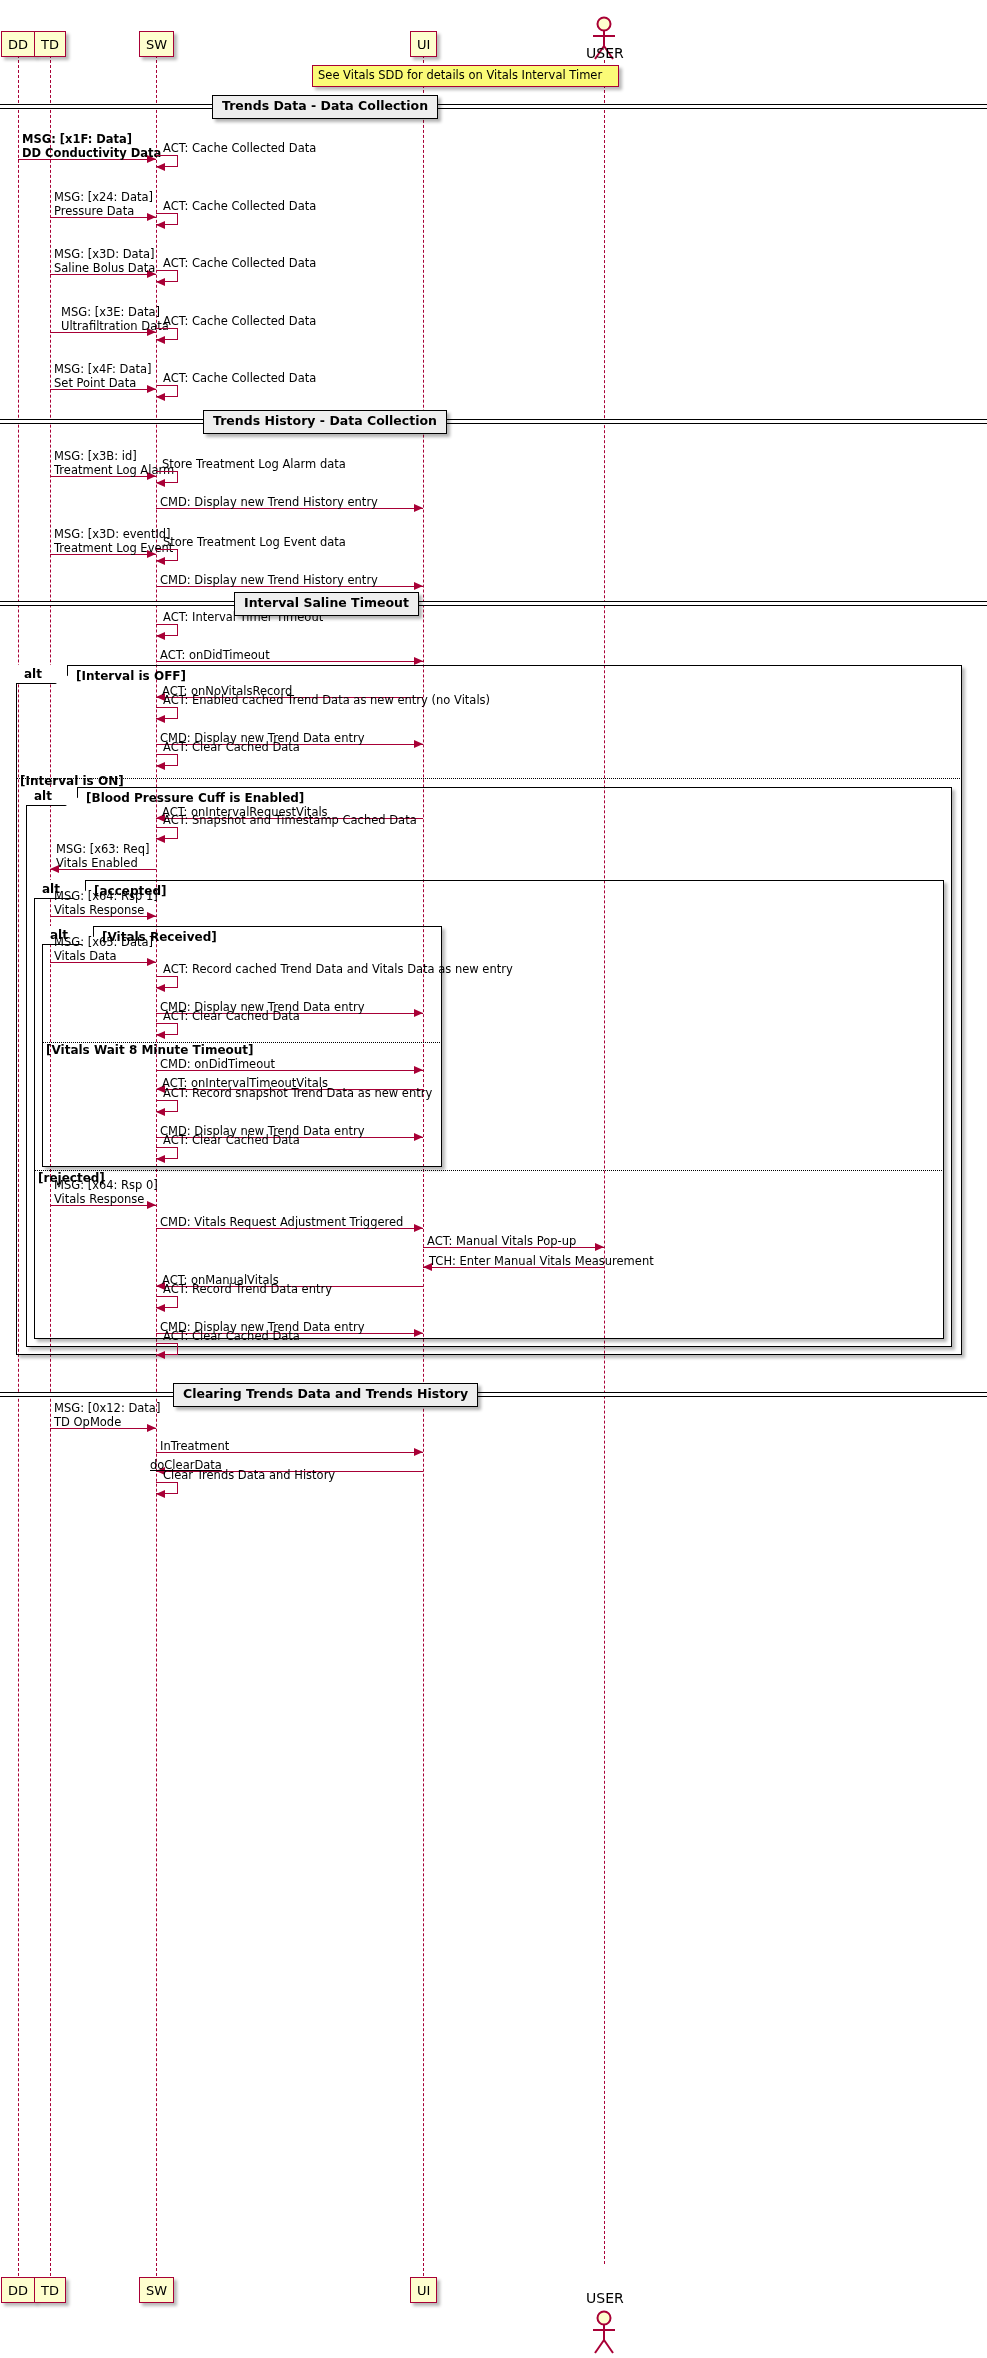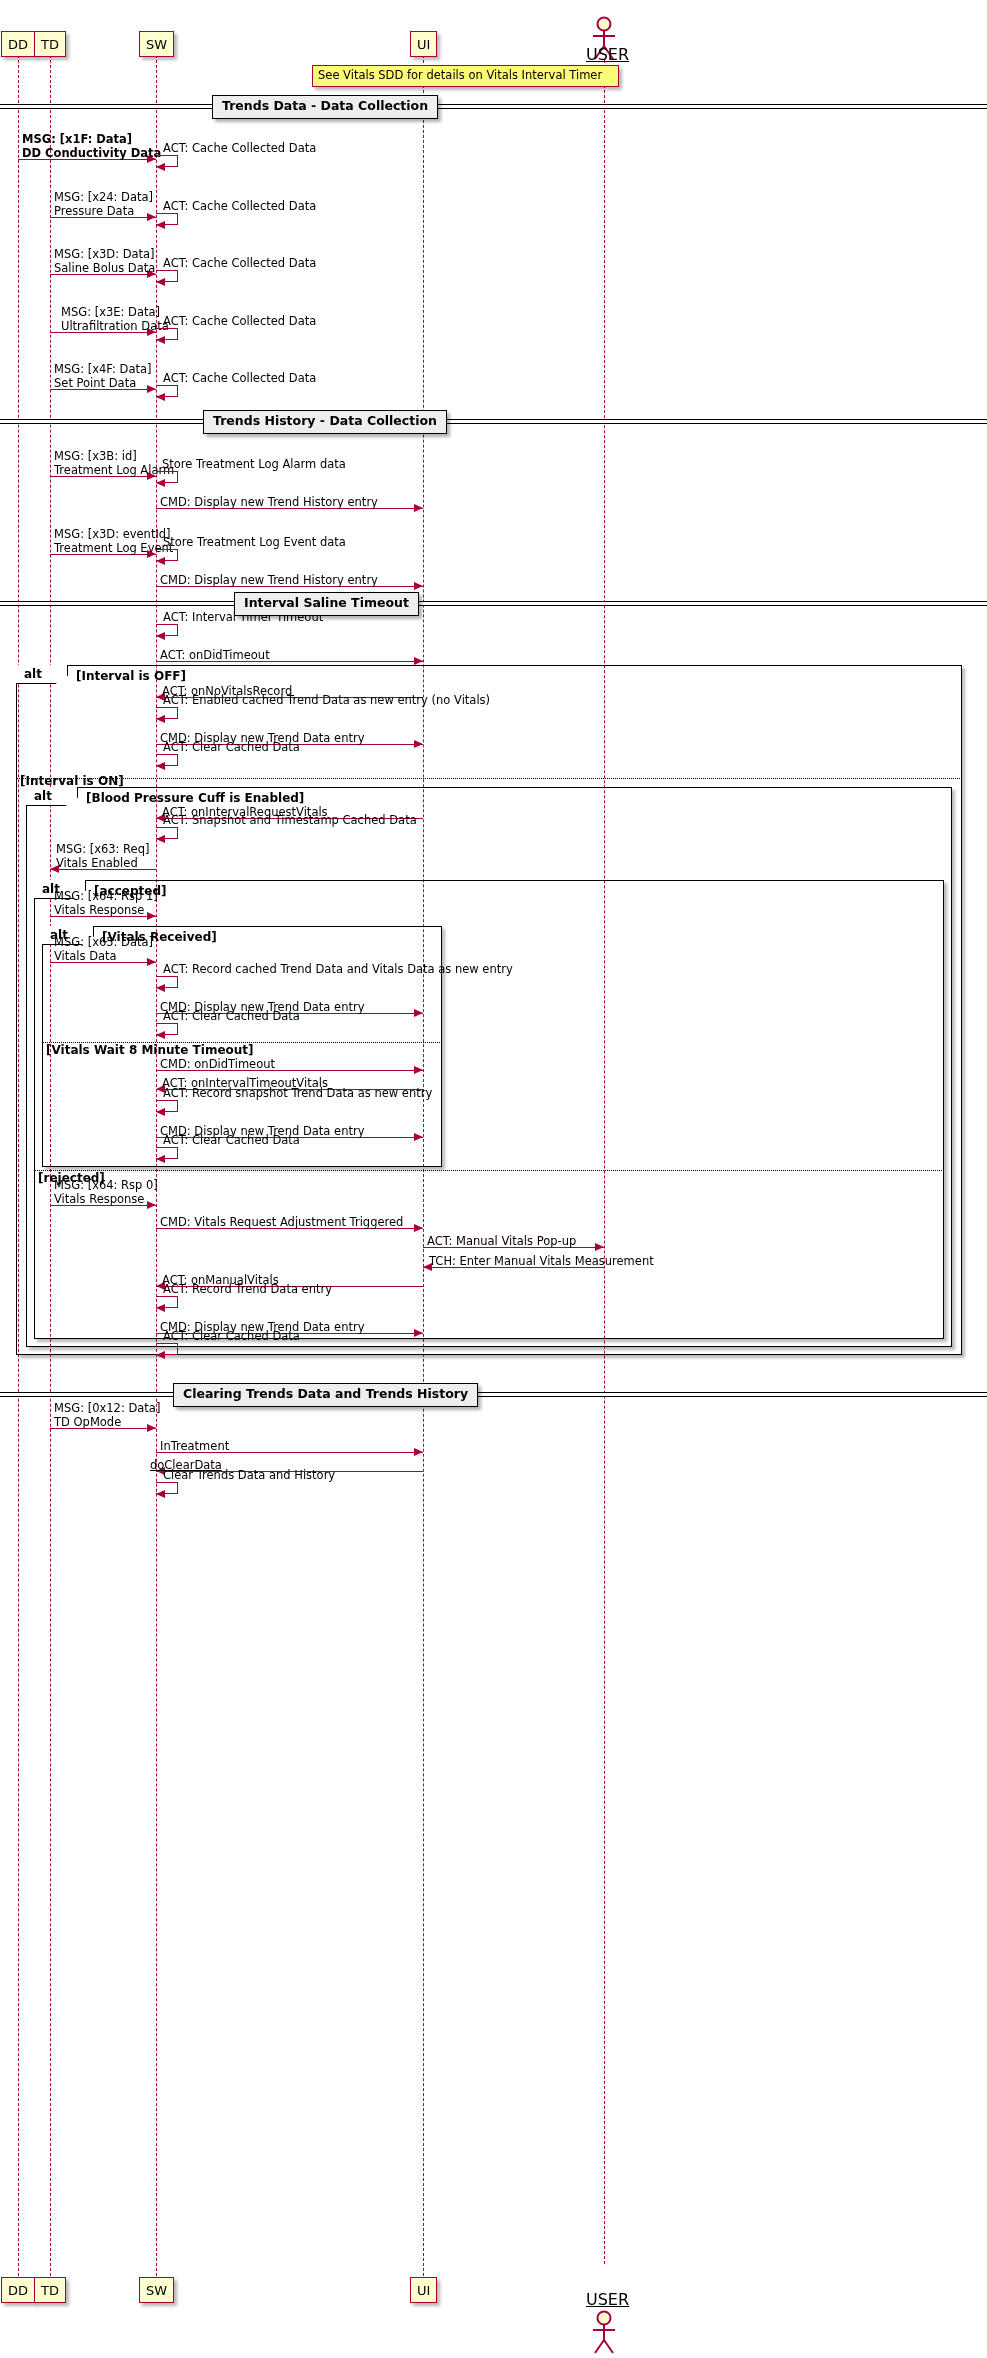--- a/index.html
+++ b/index.html
@@ -36,24 +36,23 @@
     height:26px;
   }
   
   .actor{
     position:absolute;
     width:40px;
     height:44px;
   }
   .actor-label{
     position:absolute;
-    font-size:16px;
-    color:#000;
-    white-space:nowrap;
-    text-decoration:underline;
+    font-size:14px;
+    color:#000;
+    white-space:nowrap;
   }
   
   .divider{
     position:absolute;
     left:0;
     width:987px;
     height:5px;
     border-top:1.5px solid #000;
     border-bottom:1.5px solid #000;
     background:#FFFFFF;

